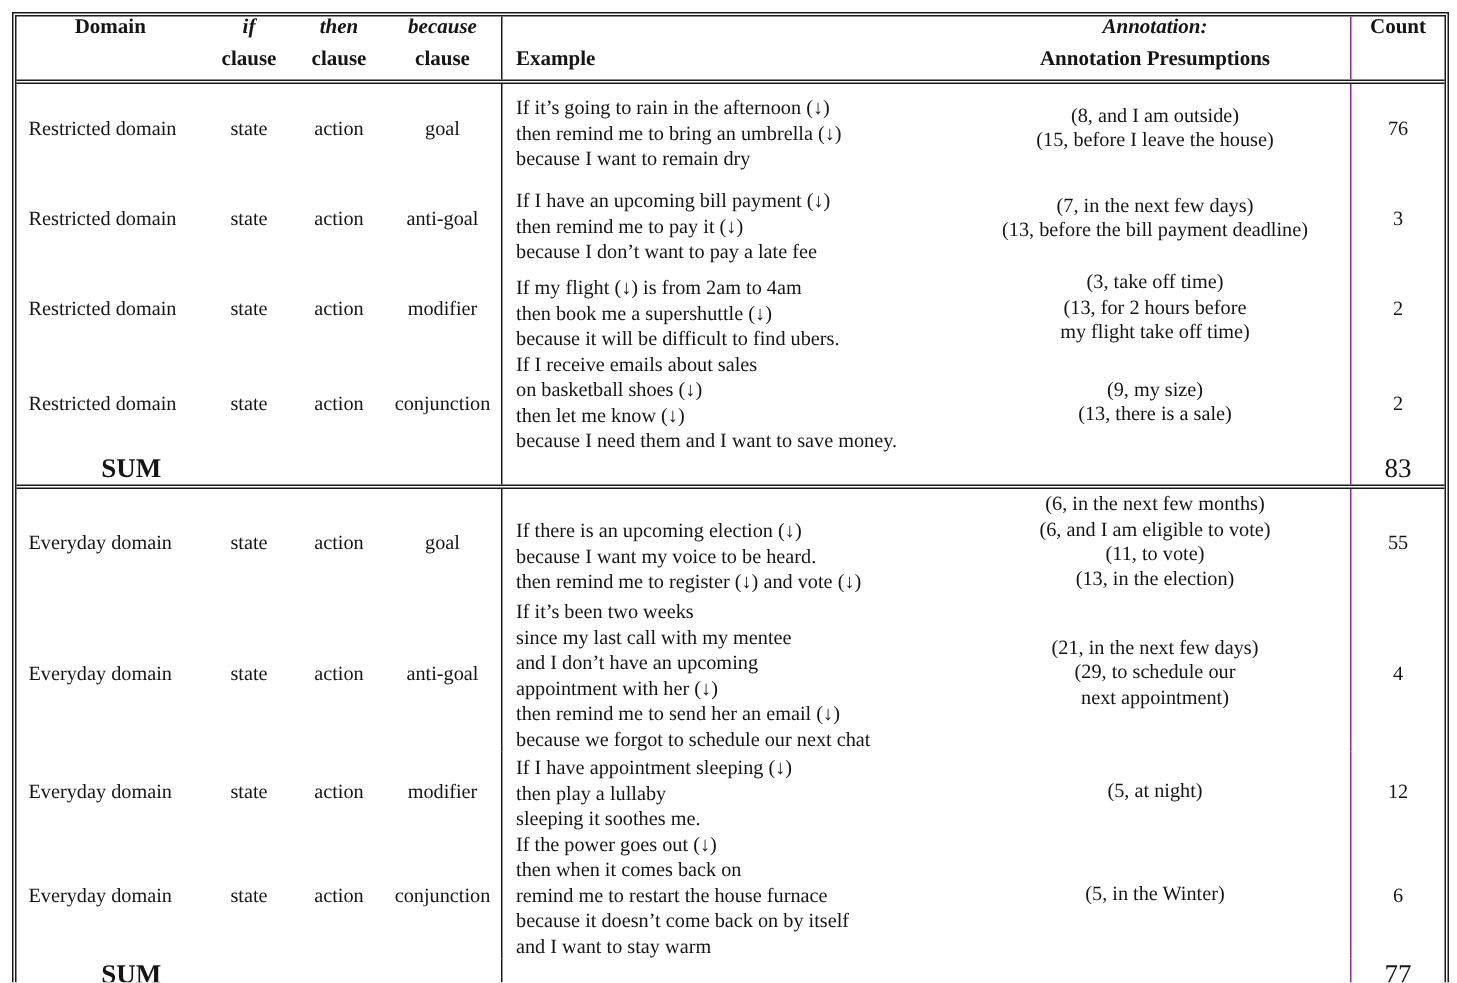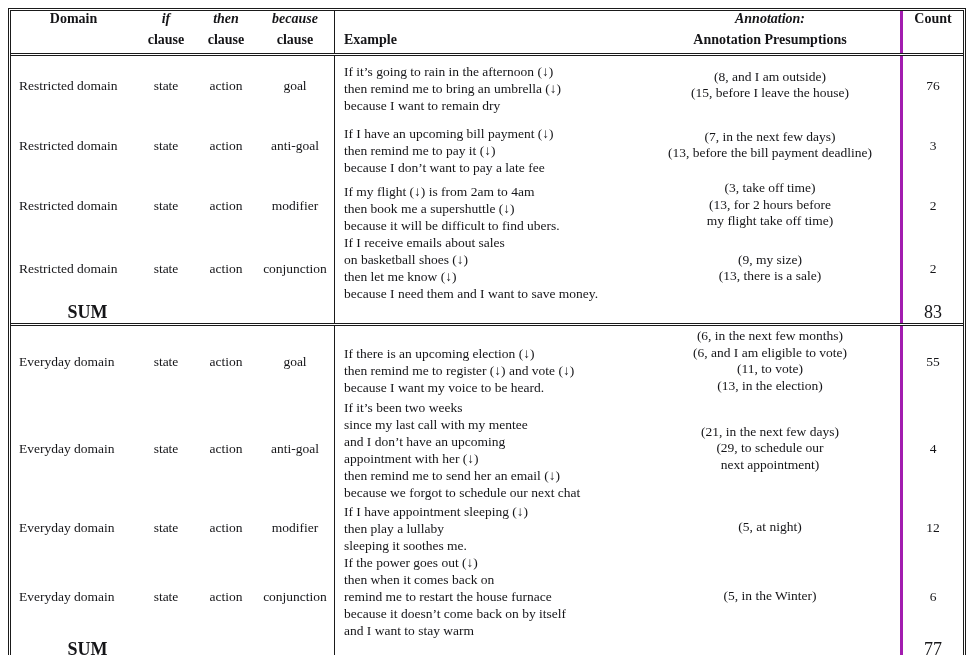--- a/index.html
+++ b/index.html
@@ -7,21 +7,21 @@
         font-family:"Liberation Serif", serif;color:#151518;}
   .tbl{position:absolute;left:8px;top:8px;width:958px;box-sizing:border-box;
        border-left:3px double #1a1a1a;border-right:3px double #1a1a1a;
        border-top:3px double #1a1a1a;border-bottom:3px double #1a1a1a;}
   .row{display:grid;grid-template-columns:125px 60px 60px 78px 306px 260px 63px;}
   .cell{box-sizing:border-box;display:flex;flex-direction:column;justify-content:center;
         align-items:center;font-size:13.5px;line-height:17px;text-align:center;}
   .cell.domain{align-items:flex-start;padding-left:8px;text-align:right;}
   .cell.example{align-items:flex-start;padding-left:9px;text-align:left;
         border-left:1px solid #1a1a1a;justify-content:flex-end;}
-  .cell.count{border-left:3px solid #a21caf;}
+  .cell.count{border-left:1px solid #a21caf;}
   .cell.ann{line-height:16.5px;padding:2px 2px;}
   .header{border-bottom:3px double #1a1a1a;}
   .header .cell{font-weight:bold;font-size:14px;line-height:16px;justify-content:space-between;
         padding-bottom:5px;}
   .header .cell.example{justify-content:flex-end;}
   .it{font-style:italic;}
   .sumrow .cell{font-size:18px;}
   .sumlabel{justify-content:center !important;align-items:center !important;
         padding-left:28px !important;font-weight:bold;}
   .rule{height:0;border-top:3px double #1a1a1a;}
@@ -140,22 +140,22 @@
 
   <div class="rule"></div>
 
   <div class="row r5">
     <div class="cell domain">Everyday domain</div>
     <div class="cell">state</div>
     <div class="cell">action</div>
     <div class="cell">goal</div>
     <div class="cell example">
       <div>If there is an upcoming election (↓)</div>
+      <div>because I want my voice to be heard.</div>
       <div>then remind me to register (↓) and vote (↓)</div>
-      <div>because I want my voice to be heard.</div>
     </div>
     <div class="cell ann">
       <div>(6, in the next few months)</div>
       <div>(6, and I am eligible to vote)</div>
       <div>(11, to vote)</div>
       <div>(13, in the election)</div>
     </div>
     <div class="cell count">55</div>
   </div>
 

